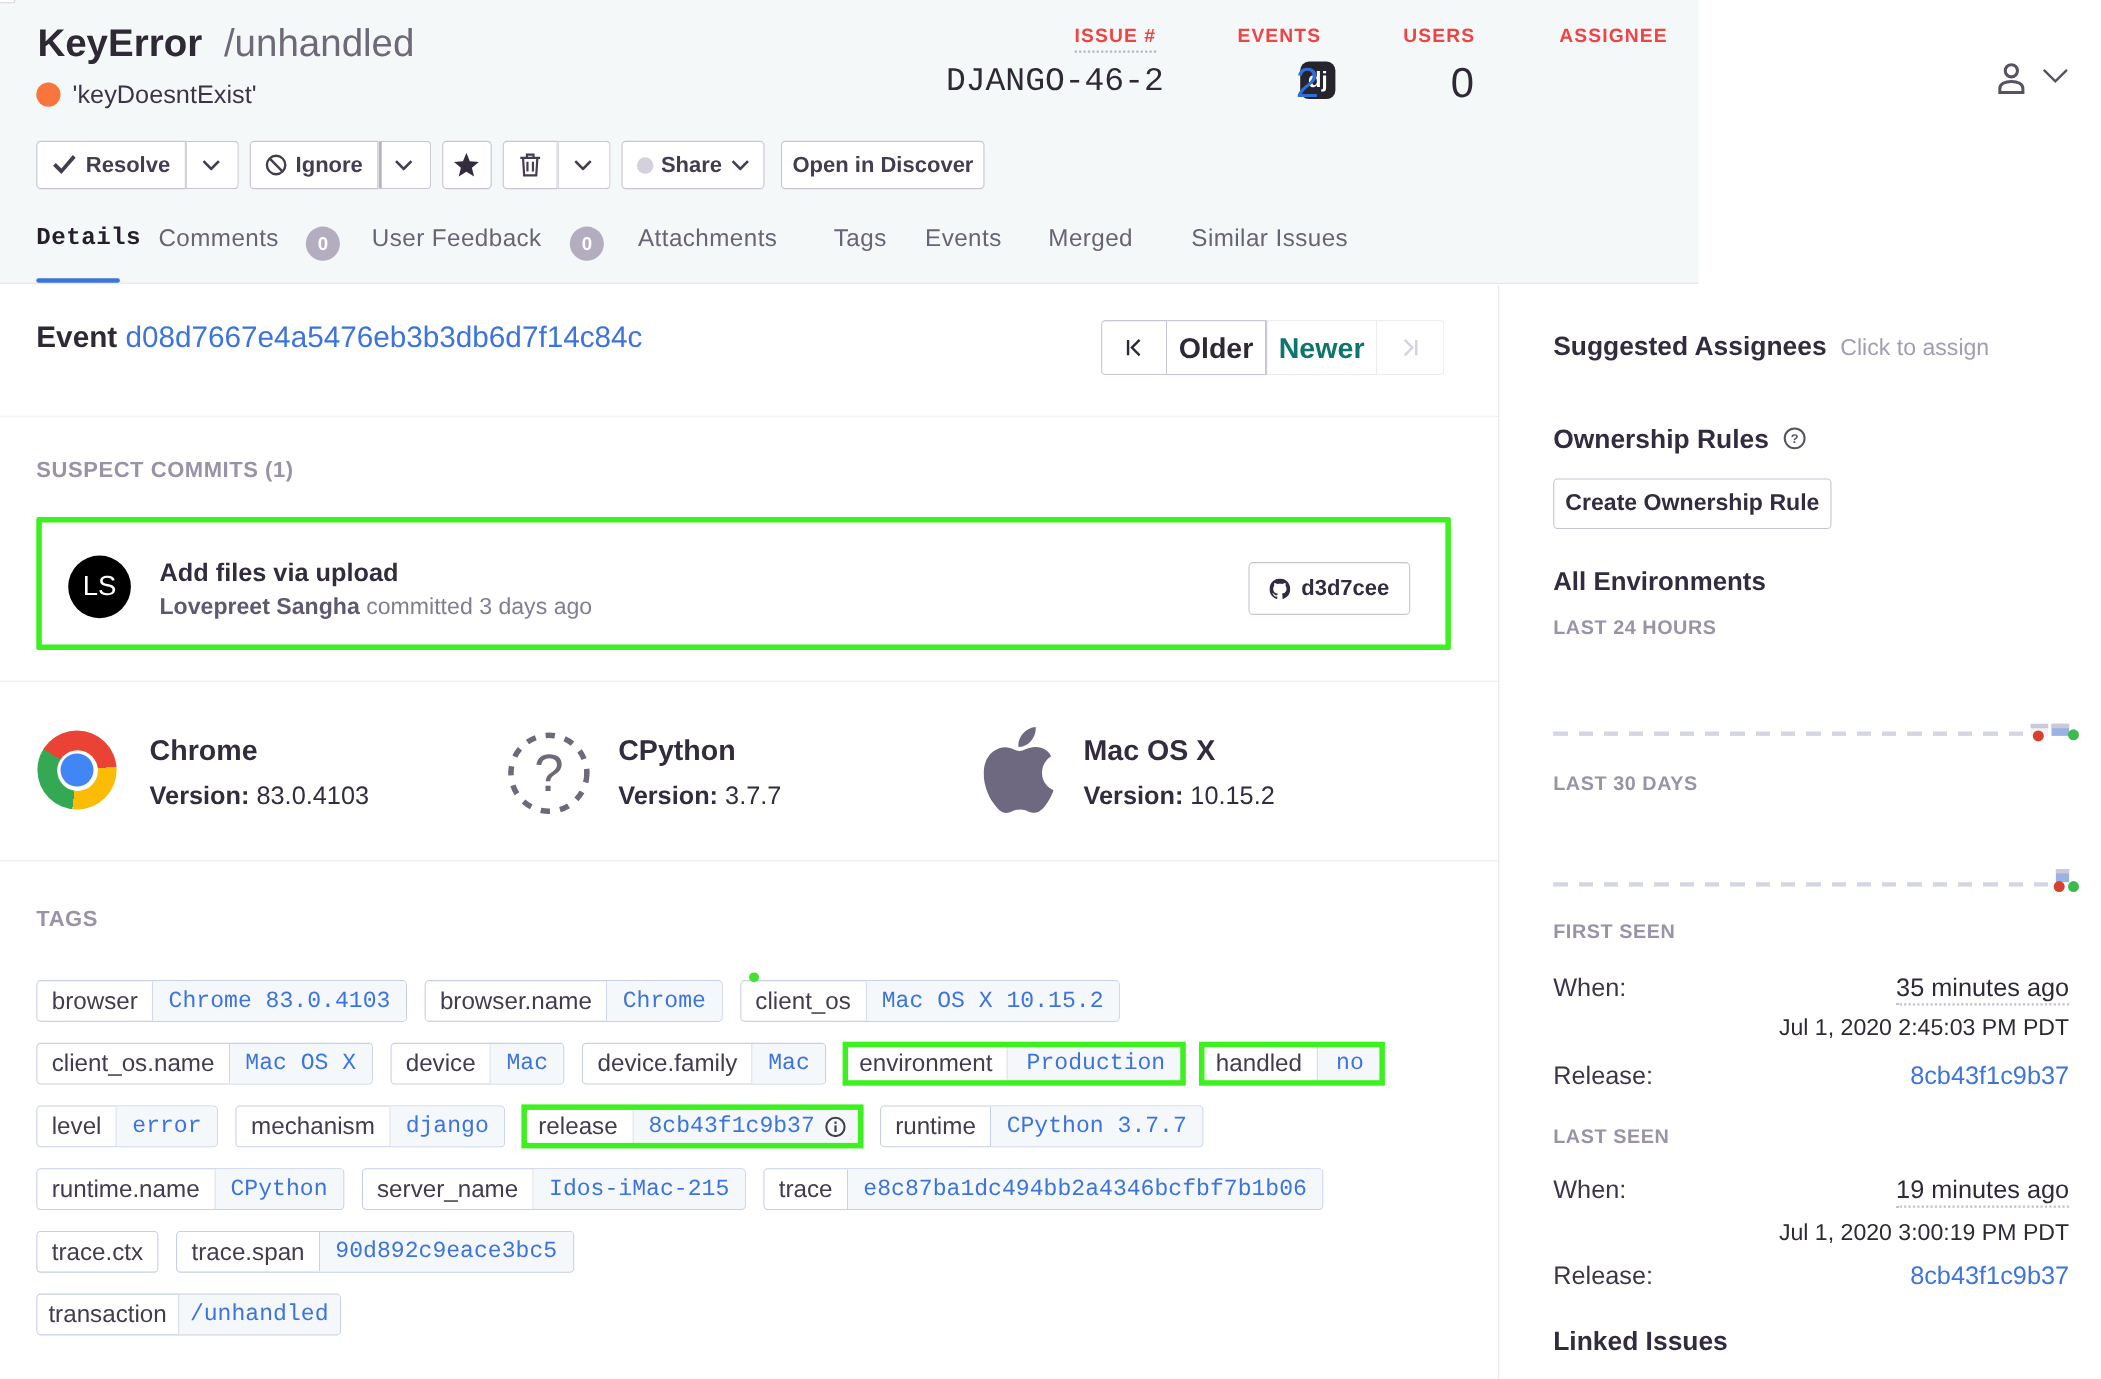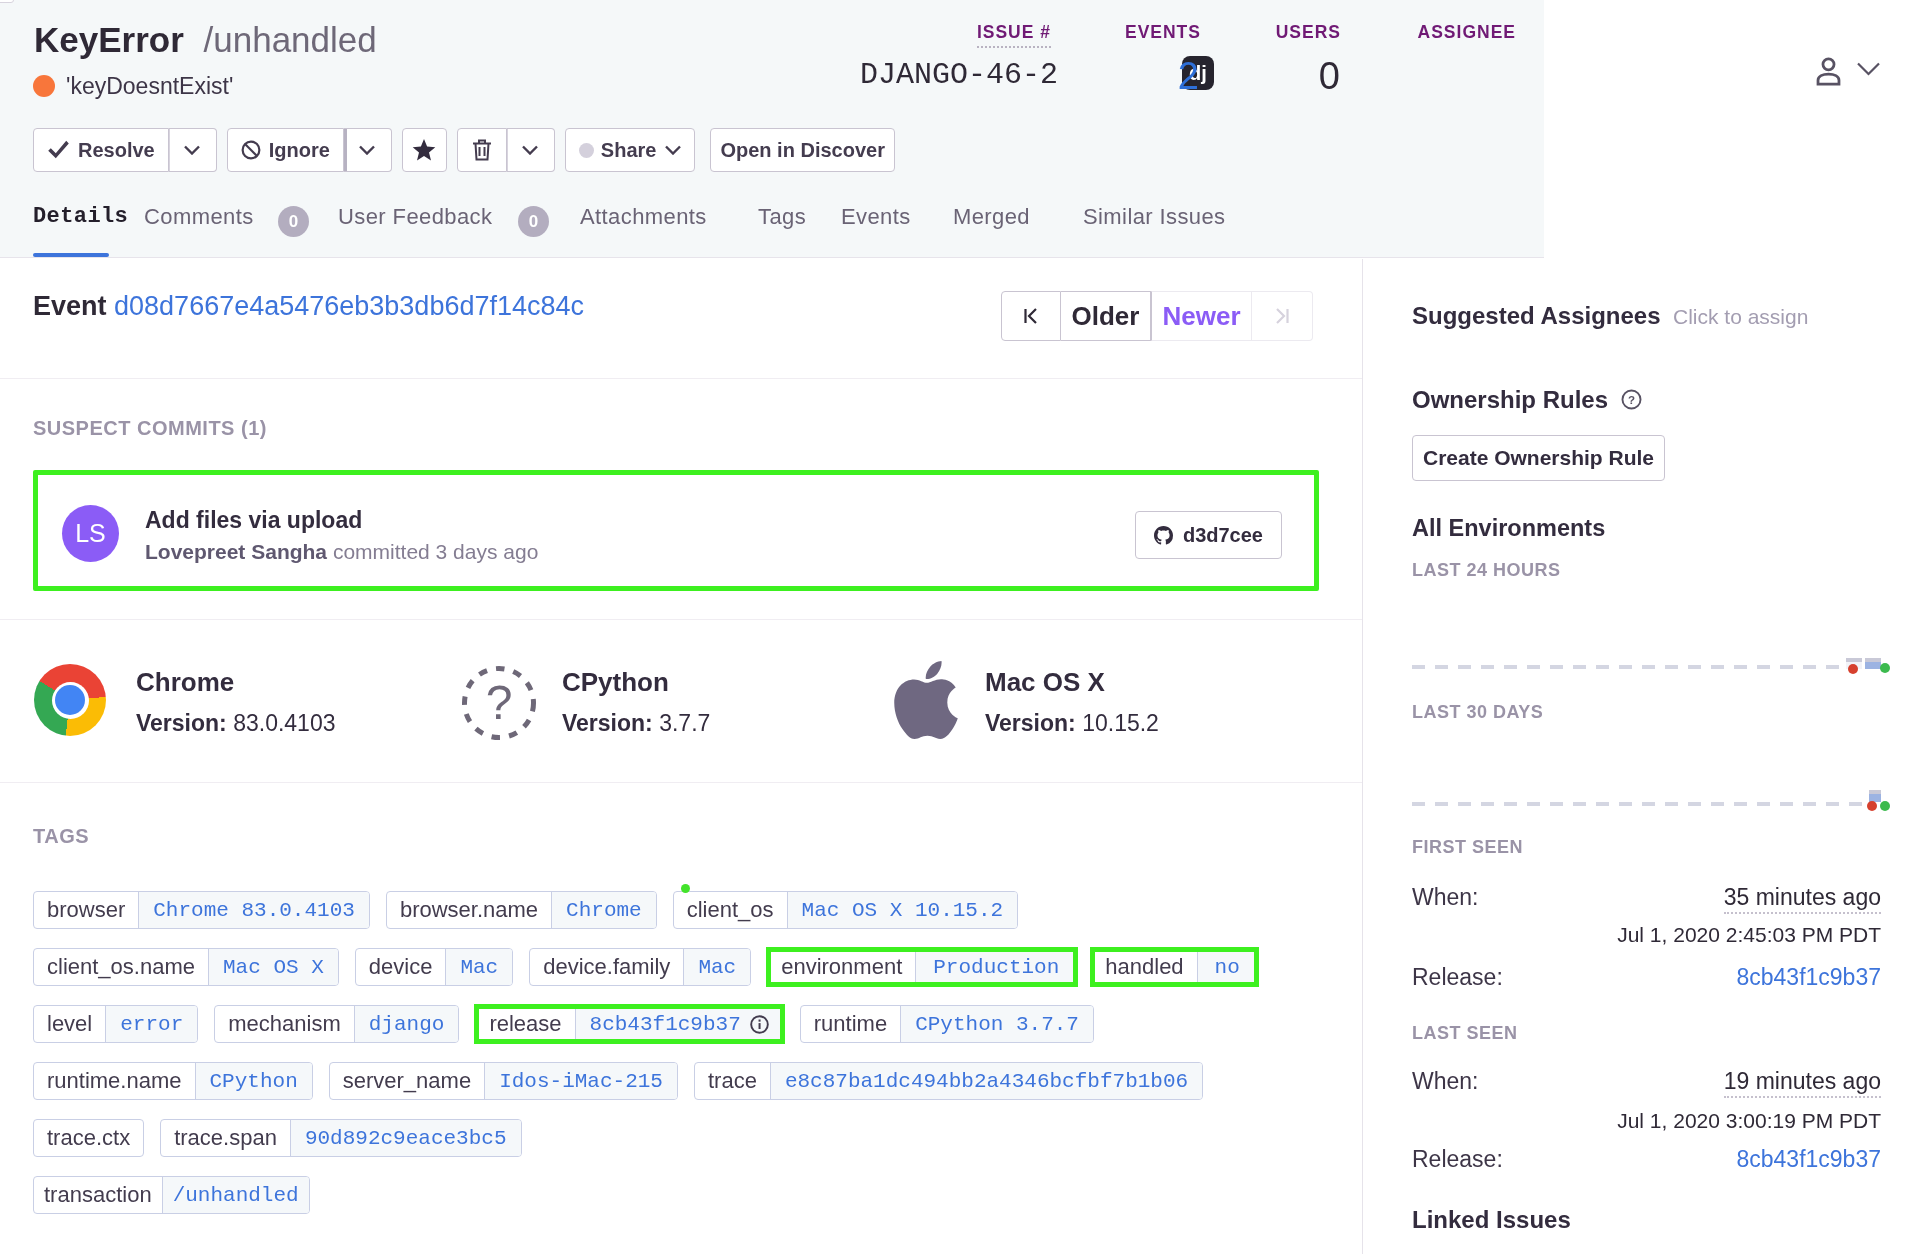--- a/index.html
+++ b/index.html
@@ -26,21 +26,21 @@
 .sp { width:10px; }
 svg.ic { display:block; }
 
 
 .tab { position:absolute; top:204px; font-size:22px; color:#6a6375; letter-spacing:0.4px; }
 .tab.active { color:#241f2b; font-weight:700;font-family:Liberation Mono, monospace; }
 .badge { position:absolute; top:206px; width:31px; height:31px; border-radius:50%; background:#b3adbf; color:#fff; font-size:17px; font-weight:700; text-align:center; line-height:31px; }
 
 
 .stat { position:absolute; text-align:right; }
-.stat .lbl { font-size:17.5px; font-weight:700; letter-spacing:1px; color:#701a75; }
+.stat .lbl { font-size:17.5px; font-weight:700; letter-spacing:1px; color:#ef4444; }
 
 
 #main { position:absolute; left:0; top:259px; width:1362px; height:995px; background:#fff; }
 #sidebar { position:absolute; left:1362px; top:259px; width:548px; height:995px; background:#fff; border-left:1px solid #e6e3ea; }
 
 
 #evtline { position:absolute; left:33px; font-size:27px; }
 #evtline b { font-weight:700; color:#2f2936; }
 #evtline a { color:#3d74db; text-decoration:none; }
 #evtline2 { position:absolute; left:33px; font-size:25.5px; color:#6b6477; }
@@ -49,29 +49,29 @@
 #evtline2 a { color:#3d74db; text-decoration:none; }
 
 
 #pag { position:absolute; left:1001px; top:291px; display:flex; height:50px; }
 #pag .pbtn { width:80px; border:1px solid #c9c4d1; background:#fff; display:flex; align-items:center; justify-content:center; font-size:26px; font-weight:700; color:#2f2936; }
 #pag .pbtn:first-child { border-radius:4px 0 0 4px; width:60px; }
 #pag .pbtn:last-child { border-radius:0 4px 4px 0; width:61px; }
 #pag .pbtn + .pbtn { border-left:none; }
 #pag .pbtn.dis { color:#d6d2dd; border-color:#eceaf0; }
 #pag .pbtn.older { width:90px; }
-#pag .pbtn.newer { width:101px; color:#8b5cf6; border-color:#eceaf0; border-left:1px solid #c9c4d1; }
+#pag .pbtn.newer { width:101px; color:#0f766e; border-color:#eceaf0; border-left:1px solid #c9c4d1; }
 
 .hr { position:absolute; left:0; width:1362px; border-top:1px solid #f0edf2; }
 
 .seclbl { position:absolute; left:33px; font-size:20px; font-weight:700; letter-spacing:0.5px; color:#9a93a7; }
 
 
 #commitbox { position:absolute; left:33px; top:470px; width:1286px; height:121px; background:#fff; border:5px solid #3df01f; border-radius:2px; }
-#commitbox .av { position:absolute; left:24px; top:30px; width:57px; height:57px; border-radius:50%; background:#8b5cf6; color:#fff; font-size:25px; display:flex; align-items:center; justify-content:center; }
+#commitbox .av { position:absolute; left:24px; top:30px; width:57px; height:57px; border-radius:50%; background:#000000; color:#fff; font-size:25px; display:flex; align-items:center; justify-content:center; }
 #commitbox .t1 { position:absolute; left:107px; top:32px; font-size:23px; font-weight:700; color:#332c3e; }
 #commitbox .t2 { position:absolute; left:107px; top:65px; font-size:21px; color:#847d92; }
 #commitbox .t2 b { color:#5f5870; font-weight:700; }
 #commitbox .cbtn { position:absolute; right:32px; top:36px; height:48px; border:1px solid #c9c4d1; border-radius:4px; display:flex; align-items:center; padding:0 18px; font-size:20px; font-weight:700; color:#332c3e; background:#fff; }
 #commitbox .cbtn svg { margin-right:10px; } 
 
 
 .ctx { position:absolute; top:640px; }
 .ctx .icon { position:absolute; left:0; top:24px; }
 .ctx .name { position:absolute; top:27px; font-size:26px; font-weight:700; color:#332c3e; white-space:nowrap; }

